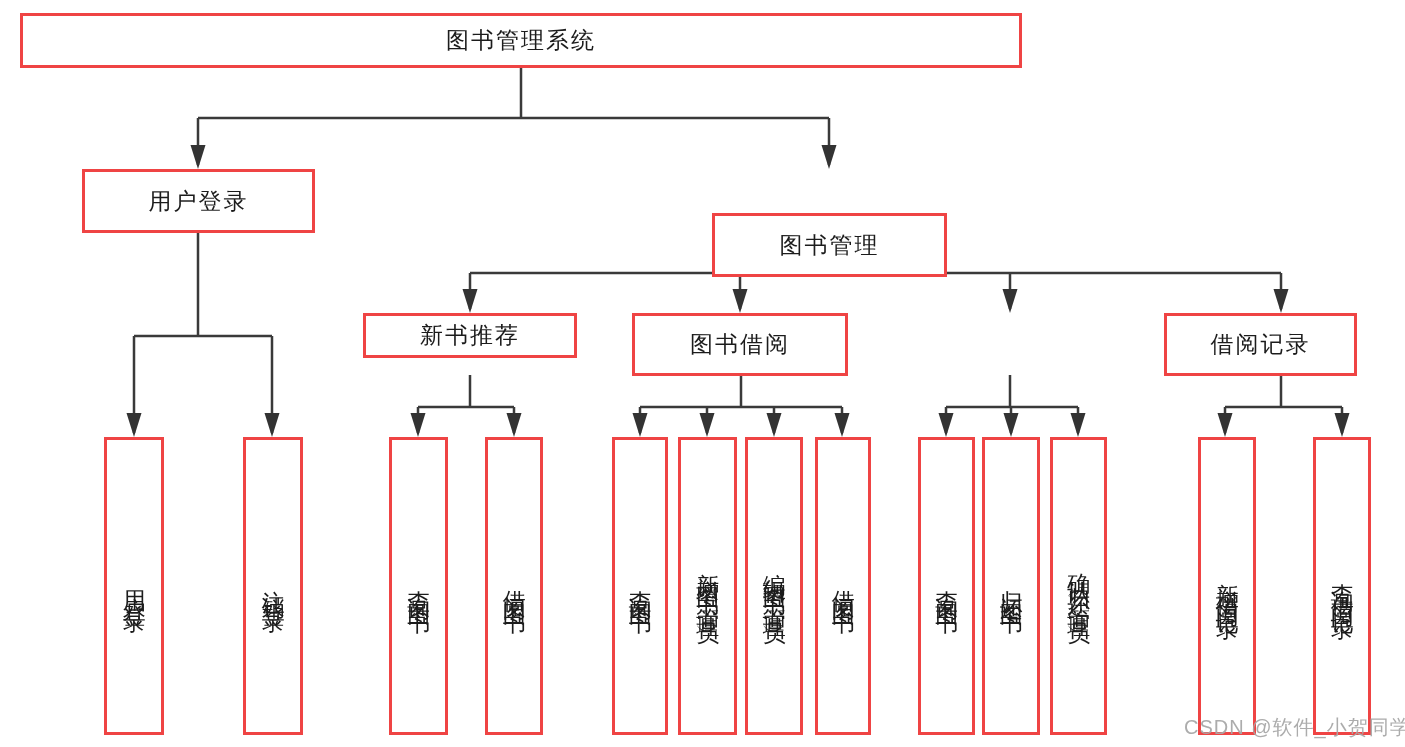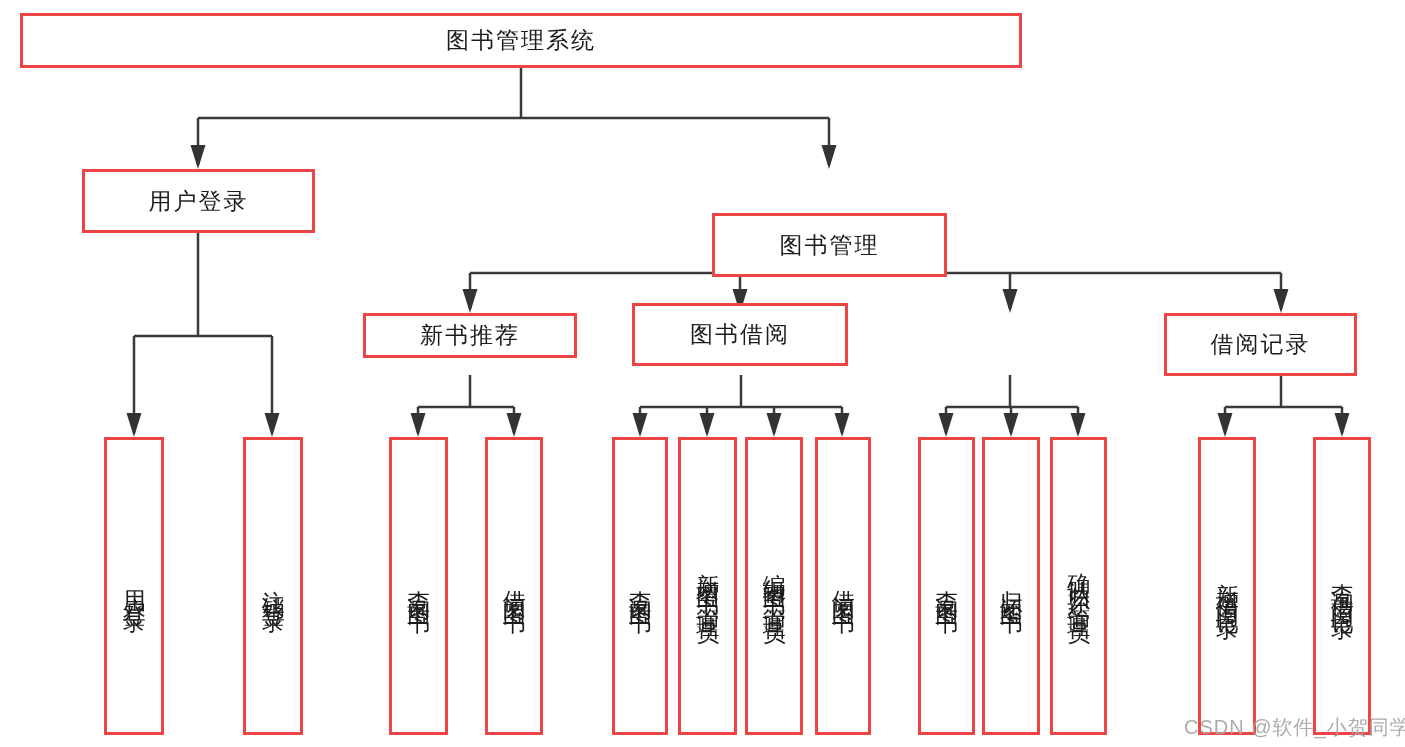--- a/index.html
+++ b/index.html
@@ -95,21 +95,21 @@
       <polygon points="1334.5,413 1349.5,413 1342,437"></polygon>
     </g>
   </svg>
 
   <div class="box hlabel" style="left:20px; top:13px; width:1002px; height:55px;">图书管理系统</div>
 
   <div class="box hlabel" style="left:82px; top:169px; width:233px; height:64px;">用户登录</div>
   <div class="box hlabel" style="left:712px; top:169px; width:235px; height:64px;margin-top:44px;">图书管理</div>
 
   <div class="box hlabel" style="left:363px; top:313px; width:214px; height:45px;">新书推荐</div>
-  <div class="box hlabel" style="left:632px; top:303px; width:216px; height:63px;">图书借阅</div>
+  <div class="box hlabel" style="left:632px; top:313px; width:216px; height:63px;">图书借阅</div>
   <div class="box hlabel" style="left:1164px; top:313px; width:193px; height:63px;">借阅记录</div>
 
   <div class="box leaf" style="left:104px; top:437px; width:60px; height:298px;">
     <span class="vtext">用户登录</span>
   </div>
   <div class="box leaf" style="left:243px; top:437px; width:60px; height:298px;">
     <span class="vtext">注销登录</span>
   </div>
 
   <div class="box leaf" style="left:389px; top:437px; width:59px; height:298px;">

